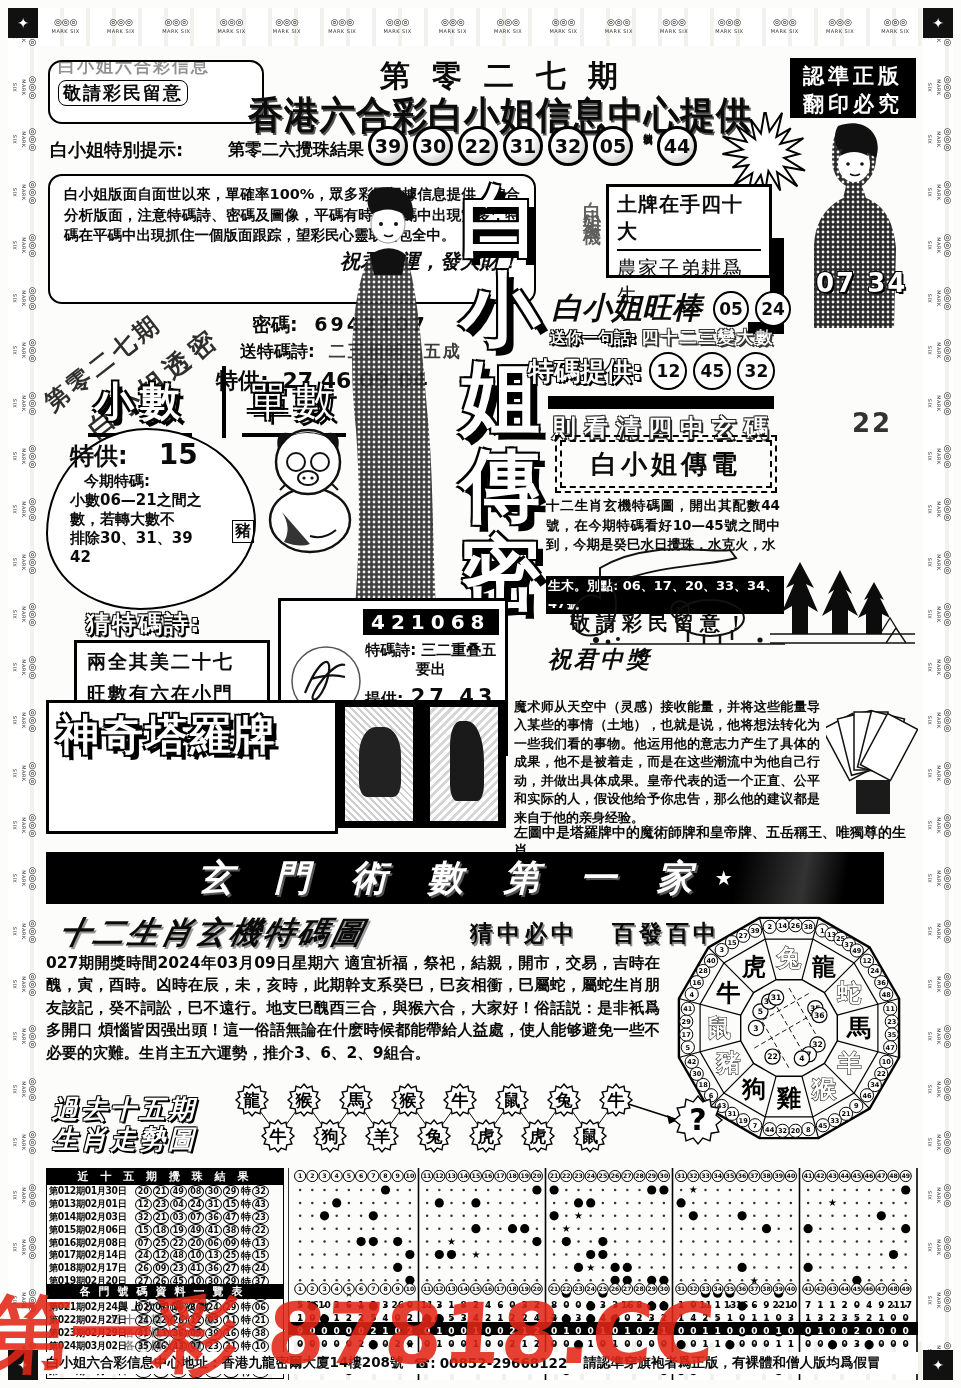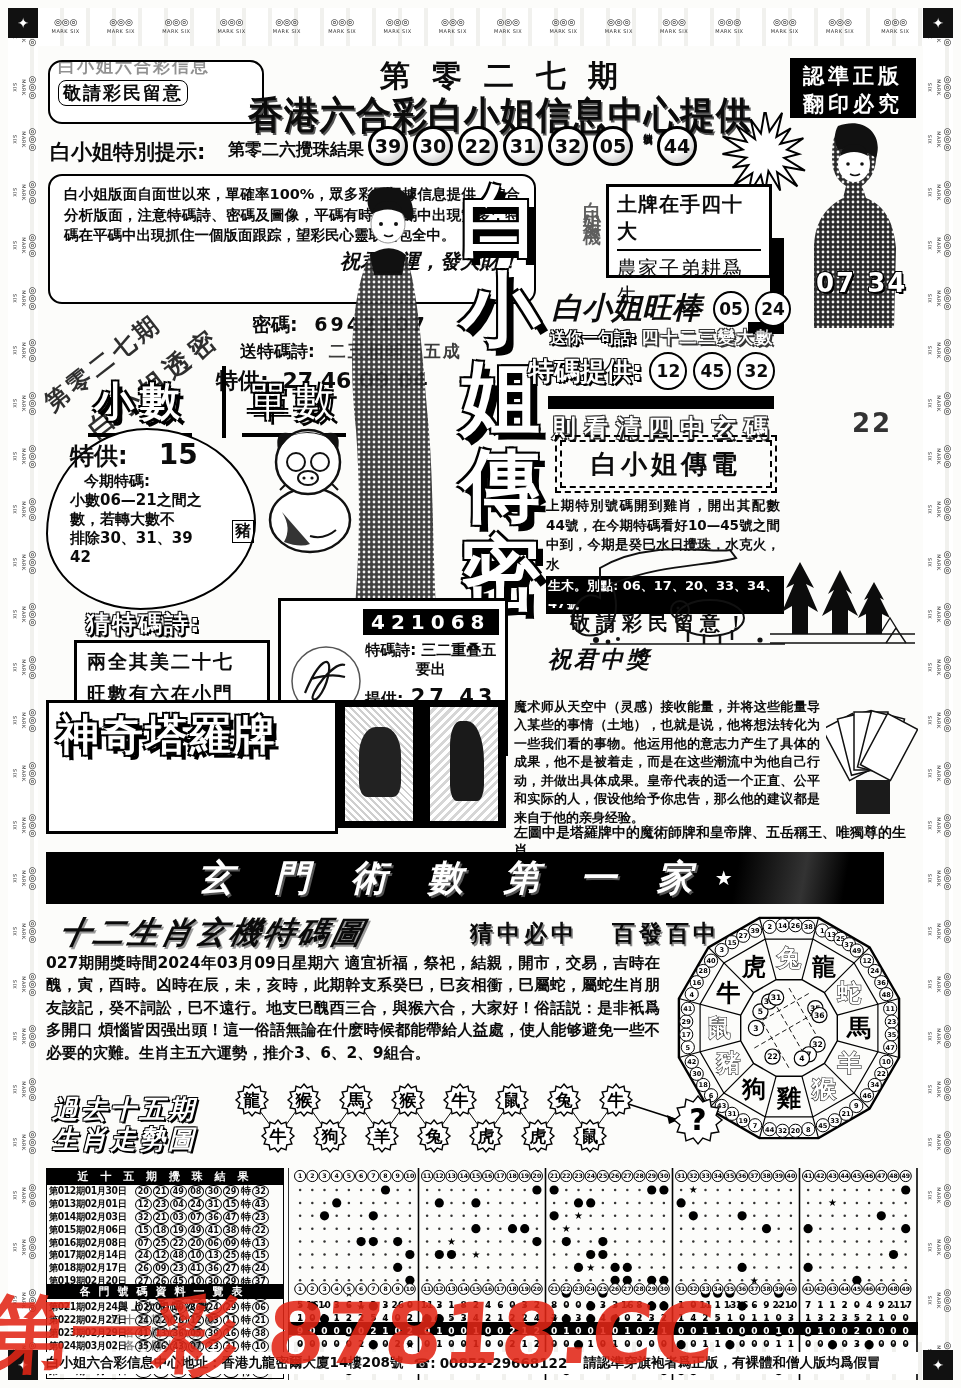--- a/index.html
+++ b/index.html
@@ -143,21 +143,21 @@
     <div style="font-size:17px;font-weight:700;opacity:.45;margin-top:-9px;letter-spacing:2px;">白小姐六合彩信息</div>
     <div style="font-size:18px;font-weight:700;letter-spacing:2px;border:1.5px solid #000;border-radius:8px;padding:0 4px;display:inline-block;margin-top:2px;">敬請彩民留意</div>
   </div>
   <div class="abs" style="left:270px;top:56px;width:480px;text-align:center;font-size:30px;font-weight:900;letter-spacing:22px;">第零二七期</div>
   <div class="abs" style="left:200px;top:92px;width:600px;text-align:center;font-size:35px;font-weight:900;letter-spacing:1px;transform:scaleY(1.08);text-shadow:1.5px 1.5px 0 #555;">香港六合彩白小姐信息中心提供</div>
   <div class="abs blackbar" style="left:790px;top:58px;width:126px;height:60px;color:#fff;text-align:center;">
     <div style="font-size:21px;font-weight:900;letter-spacing:4px;margin-top:4px;">認準正版</div>
     <div style="font-size:21px;font-weight:900;letter-spacing:4px;">翻印必究</div>
   </div>
 
-  <div class="abs" style="left:50px;top:138px;font-size:21px;font-weight:700;">白小姐特別提示:</div>
+  <div class="abs" style="left:50px;top:138px;font-size:18px;font-weight:700;">白小姐特別提示:</div>
   <div class="abs" style="left:228px;top:138px;font-size:17px;font-weight:900;">第零二六攪珠結果</div>
   <div class="abs" id="balls-row" style="left:368px;top:126px;display:flex;align-items:center;">
       <div class="ball" style="margin-right: 5px;">39</div>
       <div class="ball" style="margin-right: 5px;">30</div>
       <div class="ball" style="margin-right: 5px;">22</div>
       <div class="ball" style="margin-right: 5px;">31</div>
       <div class="ball" style="margin-right: 5px;">32</div>
       <div class="ball" style="margin-right: 5px;">05</div>
       <div style="writing-mode: vertical-rl; font-size: 9px; font-weight: 700; height: 40px; margin: 0px 3px; letter-spacing: 1px;">特別號碼</div>
       <div class="ball">44</div>
@@ -241,21 +241,21 @@
   <div class="abs" style="left:528px;top:352px;display:flex;align-items:center;">
     <span class="hollow" style="font-size:26px;font-weight:900;margin-right:4px;">特碼提供:</span>
     <span id="tema-nums"><span class="cnum" style="height: 34px; width: 34px;">12</span><span class="cnum" style="height: 34px; width: 34px;">45</span><span class="cnum" style="height: 34px; width: 34px;">32</span></span>
   </div>
   <div class="abs blackbar" style="left:548px;top:396px;width:226px;height:13px;"></div>
   <div class="abs hollow" style="left:552px;top:412px;font-size:24px;font-weight:900;letter-spacing:8px;opacity:.85;">則看清四中玄碼</div>
 
   <div class="abs" style="left:560px;top:440px;width:208px;height:44px;border:2px dashed #000;outline:2px dashed #000;outline-offset:3px;display:flex;align-items:center;justify-content:center;">
     <span style="font-size:26px;font-weight:900;letter-spacing:4px;">白小姐傳電</span>
   </div>
-  <div class="abs" style="left:546px;top:496px;width:234px;font-size:13.5px;font-weight:700;line-height:1.45;text-align:justify;">上期特別號碼開到雞肖，開出其配數44號，在今期特碼看好10—45號之間中到，今期是癸巳水日攪珠，水克火，水</div>
+  <div class="abs" style="left:546px;top:496px;width:234px;font-size:13.5px;font-weight:700;line-height:1.45;text-align:justify;">十二生肖玄機特碼圖，開出其配數44號，在今期特碼看好10—45號之間中到，今期是癸巳水日攪珠，水克火，水</div>
   <div class="abs inv" style="left:546px;top:576px;width:234px;font-size:13px;font-weight:700;padding:1px 2px;">生木。別點: 06、17、20、33、34、47號</div>
   <div class="abs blackbar" style="left:546px;top:596px;width:234px;height:8px;"></div>
   <div class="abs" style="left:570px;top:610px;font-size:20px;font-weight:900;letter-spacing:6px;">敬請彩民留意！</div>
   <div class="abs" style="left:548px;top:644px;font-size:23px;font-weight:900;font-style:italic;letter-spacing:3px;">祝君中獎</div>
   <div class="abs" style="left:852px;top:408px;font-size:26px;font-weight:700;letter-spacing:2px;color:#333;">22</div>
   <svg class="abs" style="left:560px;top:548px;" width="230" height="100" viewBox="0 0 230 100">
     <path d="M30 96 L225 96" stroke="#111" stroke-width="1.5"></path>
     <path d="M40 20 C90 -10 150 6 170 2 L176 10 C150 18 100 16 52 36 C60 60 56 78 40 86 C18 92 8 78 14 62 C20 48 30 44 40 50 Z" fill="none" stroke="#111" stroke-width="2"></path>
     <ellipse cx="150" cy="70" rx="34" ry="18" fill="none" stroke="#111" stroke-width="2"></ellipse>
     <circle cx="120" cy="62" r="9" fill="none" stroke="#111" stroke-width="2"></circle>

